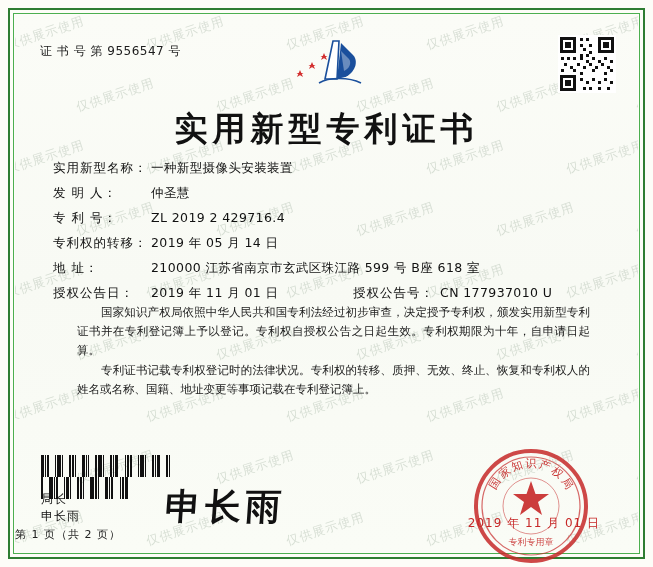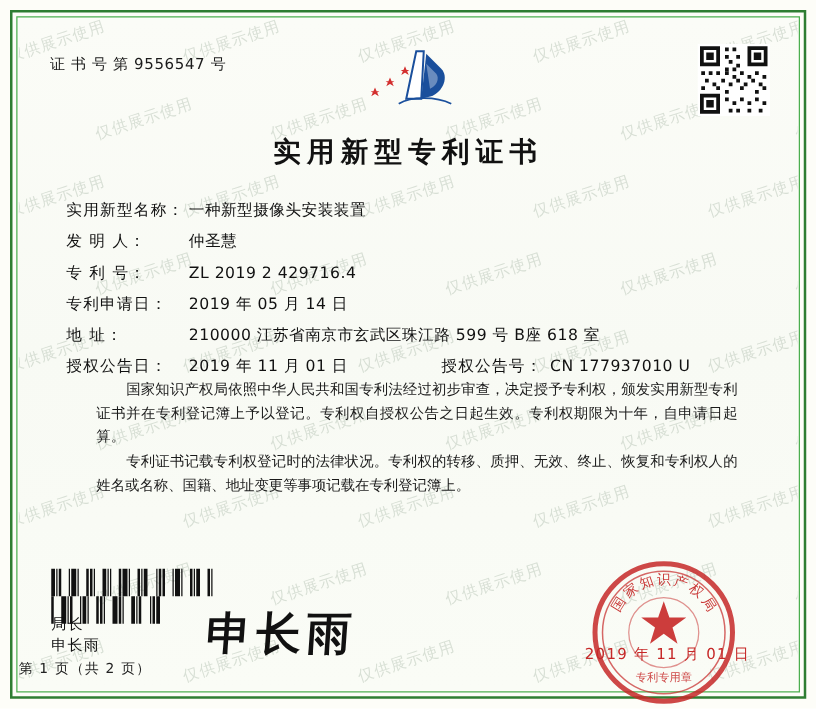--- a/index.html
+++ b/index.html
@@ -105,21 +105,21 @@
     width: 96px;
     height: 62px;
   }
 
   .title {
     position: absolute;
     left: 0;
     right: 0;
     top: 92px;
     text-align: center;
-    font-size: 22px;
+    font-size: 33px;
     font-weight: bold;
     letter-spacing: 5px;
     color: #111;
     font-family: "DejaVu Sans", "Liberation Sans", sans-serif;
   }
 
   .fields {
     position: absolute;
     left: 38px;
     right: 38px;
@@ -376,21 +376,21 @@
         <path d="M40 50 C50 44 70 44 82 50" stroke="#1a4f9c" stroke-width="1.5" fill="none"></path>
       </svg>
     </div>
 
     <div class="title">实用新型专利证书</div>
 
     <div class="fields" id="fields-container">
         <div class="field-row"><span class="flabel label-w1">实用新型名称：</span><span class="fvalue">一种新型摄像头安装装置</span></div>
         <div class="field-row"><span class="flabel label-w1">发 明 人：</span><span class="fvalue">仲圣慧</span></div>
         <div class="field-row"><span class="flabel label-w1">专 利 号：</span><span class="fvalue">ZL 2019 2 429716.4</span></div>
-        <div class="field-row"><span class="flabel label-w1">专利申请日：</span><span class="fvalue">2019 年 05 月 14 日</span></div>
+        <div class="field-row"><span class="flabel label-w1">专利权的转移：</span><span class="fvalue">2019 年 05 月 14 日</span></div>
         <div class="field-row"><span class="flabel label-w1">地 址：</span><span class="fvalue">210000 江苏省南京市玄武区珠江路 599 号 B座 618 室</span></div>
         <div class="field-row"><span class="flabel label-w1">授权公告日：</span><span class="fvalue">2019 年 11 月 01 日</span><span class="inline-second"><span class="flabel">授权公告号：</span><span class="fvalue">CN 177937010 U</span></span></div>
       </div>
 
     <div class="body-text" id="body-text">
         <p>国家知识产权局依照中华人民共和国专利法经过初步审查，决定授予专利权，颁发实用新型专利证书并在专利登记簿上予以登记。专利权自授权公告之日起生效。专利权期限为十年，自申请日起算。</p>
         <p>专利证书记载专利权登记时的法律状况。专利权的转移、质押、无效、终止、恢复和专利权人的姓名或名称、国籍、地址变更等事项记载在专利登记簿上。</p>
       </div>
 
     <div class="barcode">

